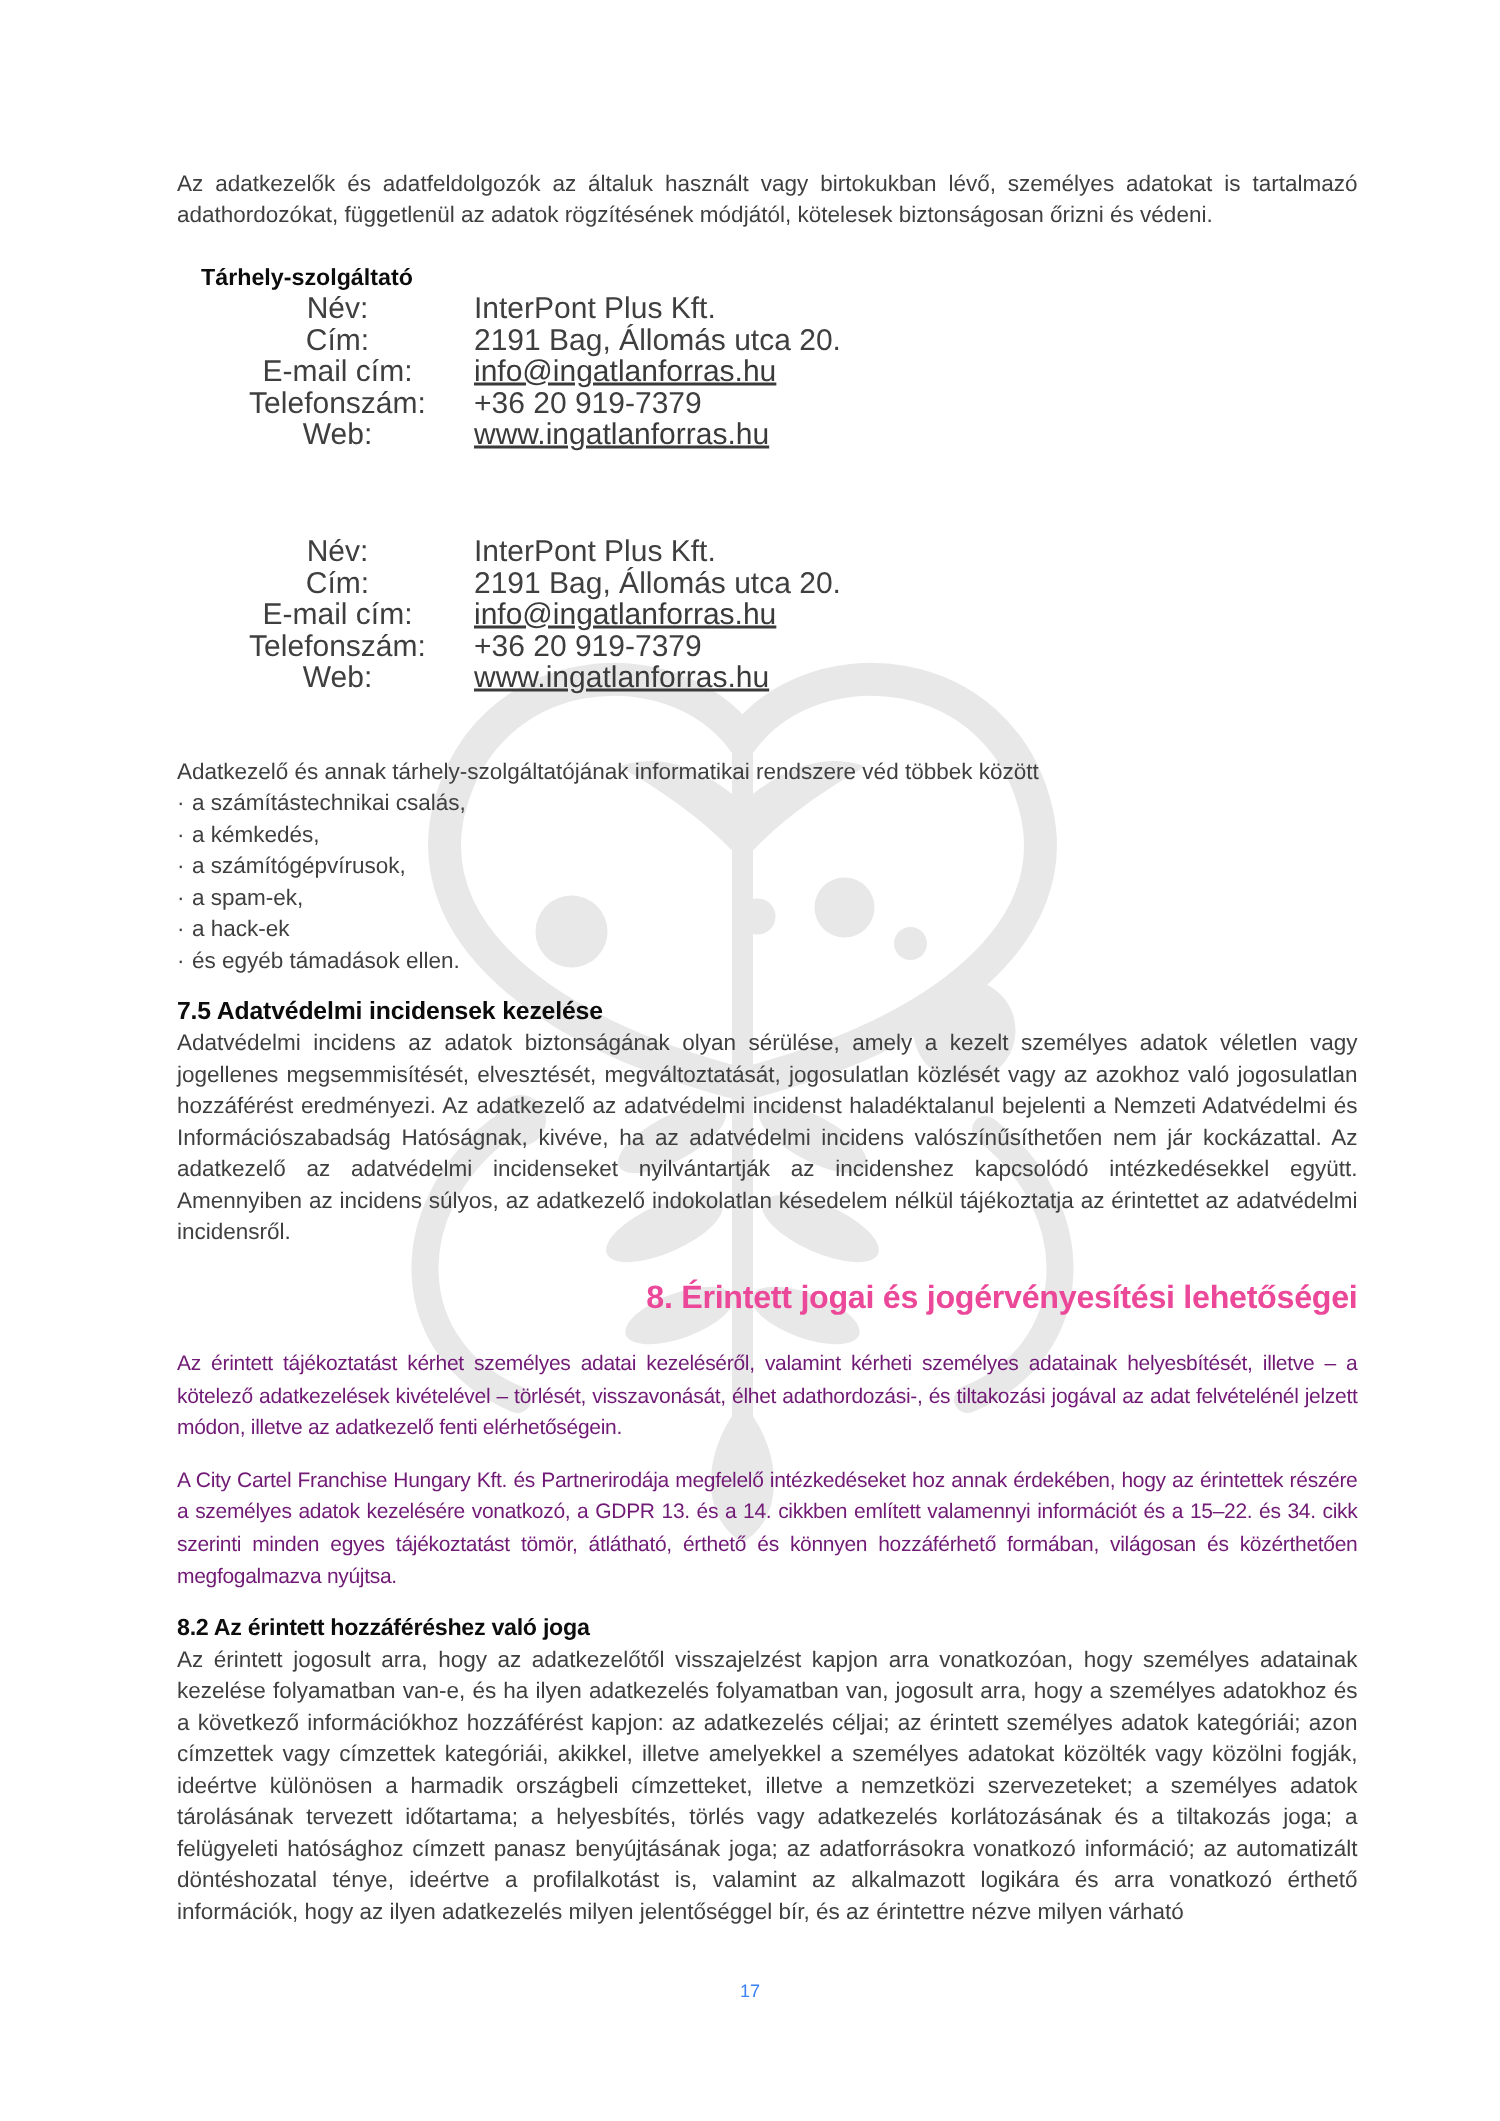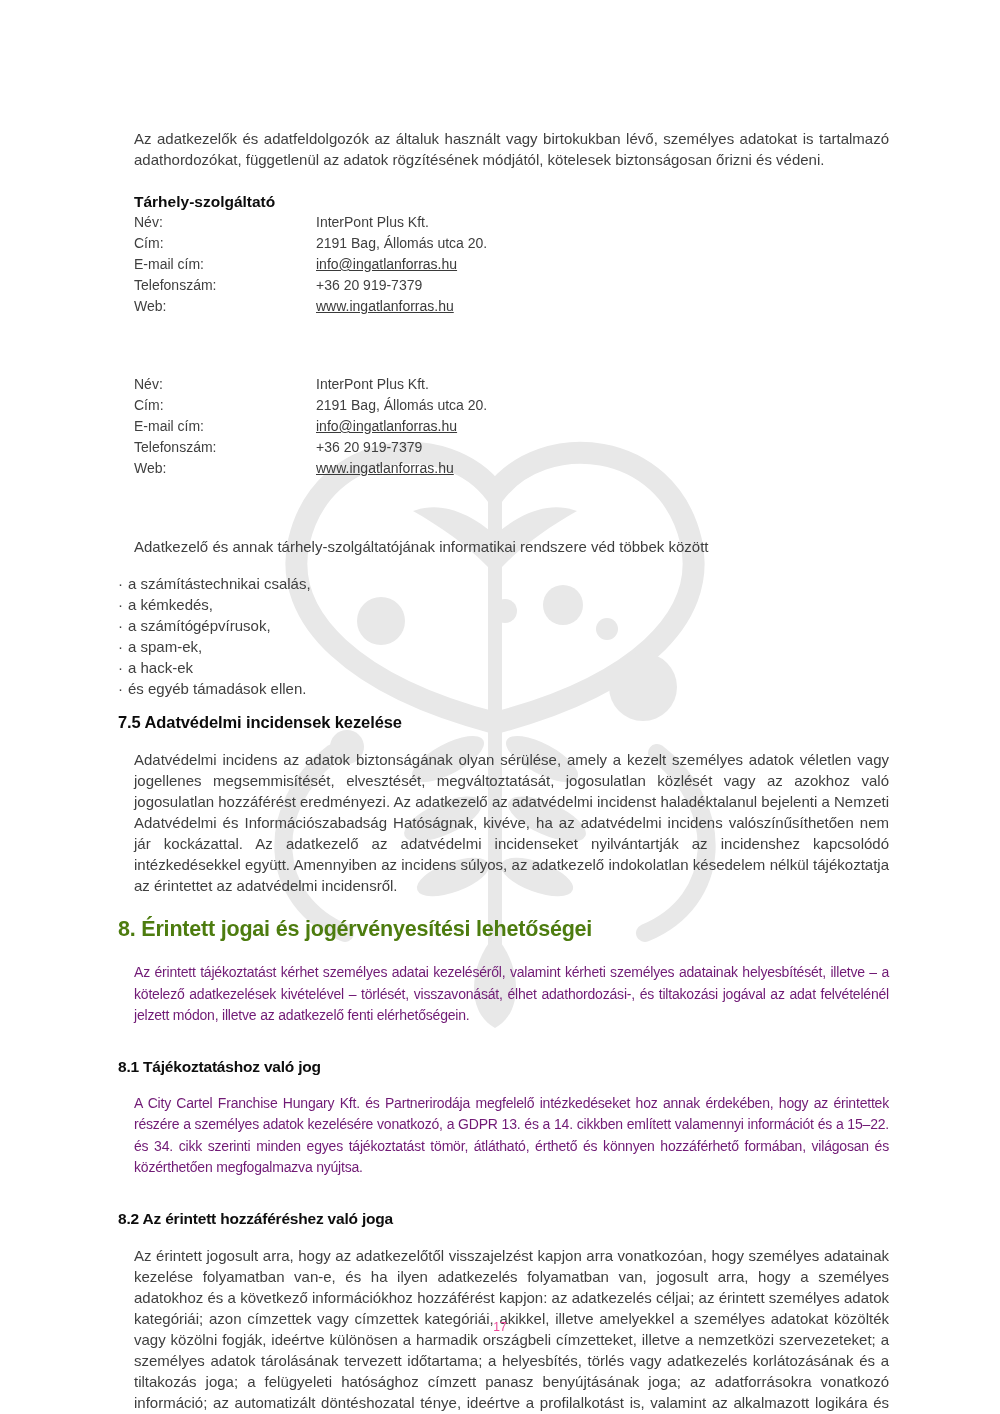--- a/index.html
+++ b/index.html
@@ -10,57 +10,57 @@
     color:#3f3f3f;
   }
   .watermark{
     position:absolute;left:205px;top:415px;width:580px;height:615px;
     z-index:0;pointer-events:none;
   }
   .content{
     position:absolute;inset:0;z-index:1;box-sizing:border-box;
     padding:112px 95px 0 118px;
   }
-  p{margin:16px;}
+  p{margin:0;}
   .body-text{
     font-size:15px;line-height:21px;text-align:justify;color:#3f3f3f;
   }
   .h-section{
     font-size:16.5px;font-weight:bold;color:#0c0c0c;line-height:22px;
     letter-spacing:-0.1px;margin:0;
   }
   .block-title{
     font-size:15.5px;font-weight:bold;color:#0c0c0c;line-height:21px;margin:0;
   }
-  .row{display:flex;line-height:21px;font-size:14px;}
+  .row{display:flex;line-height:21px;font-size:20px;text-align:center;}
   .row .lbl{width:182px;flex:none;}
   .row .val{white-space:nowrap;}
   .u{text-decoration:underline;color:#3a3a3a;}
   .contact-block{margin:16px;}
   .mb21{margin-bottom:21px;}
   .mb12{margin-bottom:12px;}
   .bullet-line{display:flex;line-height:21px;font-size:15px;}
   .bullet-line .dot{margin-right:5px;flex:none;}
   .h-major{
-    font-size:21.5px;font-weight:800;color:#4d7c0f;letter-spacing:-0.2px;
-    line-height:26px;margin:20px 0 20px 0;
+    font-size:21.5px;font-weight:800;color:#ec4899;letter-spacing:-0.2px;
+    line-height:26px;margin:20px 0 20px 0;text-align:right;
   }
   .alt{
     font-size:14px;line-height:21.5px;font-weight:normal;color:#701a75;
     letter-spacing:-0.2px;text-align:justify;
   }
   .h-alt{
     font-size:15.5px;font-weight:bold;color:#0d0d0d;letter-spacing:-0.2px;
     line-height:21px;margin:0;
   }
   .gap-sm{height:12px;}
   .gap-md{height:13px;}
   .page-number{
     position:absolute;left:0;right:0;bottom:80px;text-align:center;
-    font-size:12px;color:#ec4899;z-index:1;
+    font-size:12px;color:#3b82f6;z-index:1;
   }
 </style>
 </head>
 <body>
 
 <div class="page">
 
   <svg class="watermark" viewBox="0 0 580 615" aria-hidden="true">
     <g fill="#e8e8e8">
       <path d="M290 78 C 242 14, 118 24, 94 126 C 76 204, 152 272, 290 308 C 428 272, 504 204, 486 126 C 462 24, 338 14, 290 78 Z" fill="none" stroke="#e8e8e8" stroke-width="22"></path>
@@ -173,21 +173,20 @@
 
     <h2 class="h-section">7.5 Adatvédelmi incidensek kezelése</h2>
     <p class="body-text">Adatvédelmi incidens az adatok biztonságának olyan sérülése, amely a kezelt személyes adatok véletlen vagy jogellenes megsemmisítését, elvesztését, megváltoztatását, jogosulatlan közlését vagy az azokhoz való jogosulatlan hozzáférést eredményezi. Az adatkezelő az adatvédelmi incidenst haladéktalanul bejelenti a Nemzeti Adatvédelmi és Információszabadság Hatóságnak, kivéve, ha az adatvédelmi incidens valószínűsíthetően nem jár kockázattal. Az adatkezelő az adatvédelmi incidenseket nyilvántartják az incidenshez kapcsolódó intézkedésekkel együtt. Amennyiben az incidens súlyos, az adatkezelő indokolatlan késedelem nélkül tájékoztatja az érintettet az adatvédelmi incidensről.</p>
 
     <h1 class="h-major">8. Érintett jogai és jogérvényesítési lehetőségei</h1>
 
     <p class="alt">Az érintett tájékoztatást kérhet személyes adatai kezeléséről, valamint kérheti személyes adatainak helyesbítését, illetve – a kötelező adatkezelések kivételével – törlését, visszavonását, élhet adathordozási-, és tiltakozási jogával az adat felvételénél jelzett módon, illetve az adatkezelő fenti elérhetőségein.</p>
 
     <div class="gap-md"></div>
 
-    <h3 class="h-alt">8.1 Tájékoztatáshoz való jog</h3>
     <p class="alt">A City Cartel Franchise Hungary Kft. és Partnerirodája megfelelő intézkedéseket hoz annak érdekében, hogy az érintettek részére a személyes adatok kezelésére vonatkozó, a GDPR 13. és a 14. cikkben említett valamennyi információt és a 15–22. és 34. cikk szerinti minden egyes tájékoztatást tömör, átlátható, érthető és könnyen hozzáférhető formában, világosan és közérthetően megfogalmazva nyújtsa.</p>
 
     <div class="gap-md"></div>
 
     <h3 class="h-alt">8.2 Az érintett hozzáféréshez való joga</h3>
     <p class="body-text">Az érintett jogosult arra, hogy az adatkezelőtől visszajelzést kapjon arra vonatkozóan, hogy személyes adatainak kezelése folyamatban van-e, és ha ilyen adatkezelés folyamatban van, jogosult arra, hogy a személyes adatokhoz és a következő információkhoz hozzáférést kapjon: az adatkezelés céljai; az érintett személyes adatok kategóriái; azon címzettek vagy címzettek kategóriái, akikkel, illetve amelyekkel a személyes adatokat közölték vagy közölni fogják, ideértve különösen a harmadik országbeli címzetteket, illetve a nemzetközi szervezeteket; a személyes adatok tárolásának tervezett időtartama; a helyesbítés, törlés vagy adatkezelés korlátozásának és a tiltakozás joga; a felügyeleti hatósághoz címzett panasz benyújtásának joga; az adatforrásokra vonatkozó információ; az automatizált döntéshozatal ténye, ideértve a profilalkotást is, valamint az alkalmazott logikára és arra vonatkozó érthető információk, hogy az ilyen adatkezelés milyen jelentőséggel bír, és az érintettre nézve milyen várható</p>
 
   </div>
 
   <div class="page-number">17</div>

